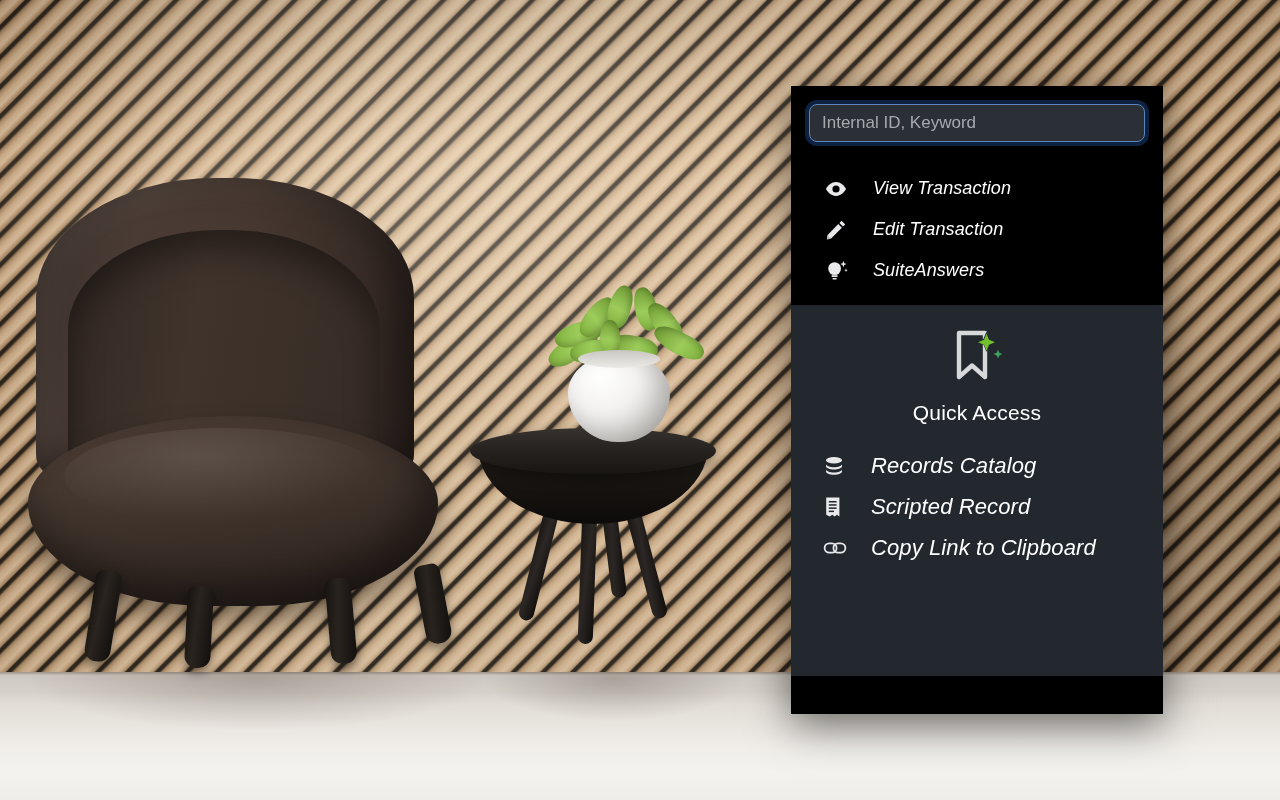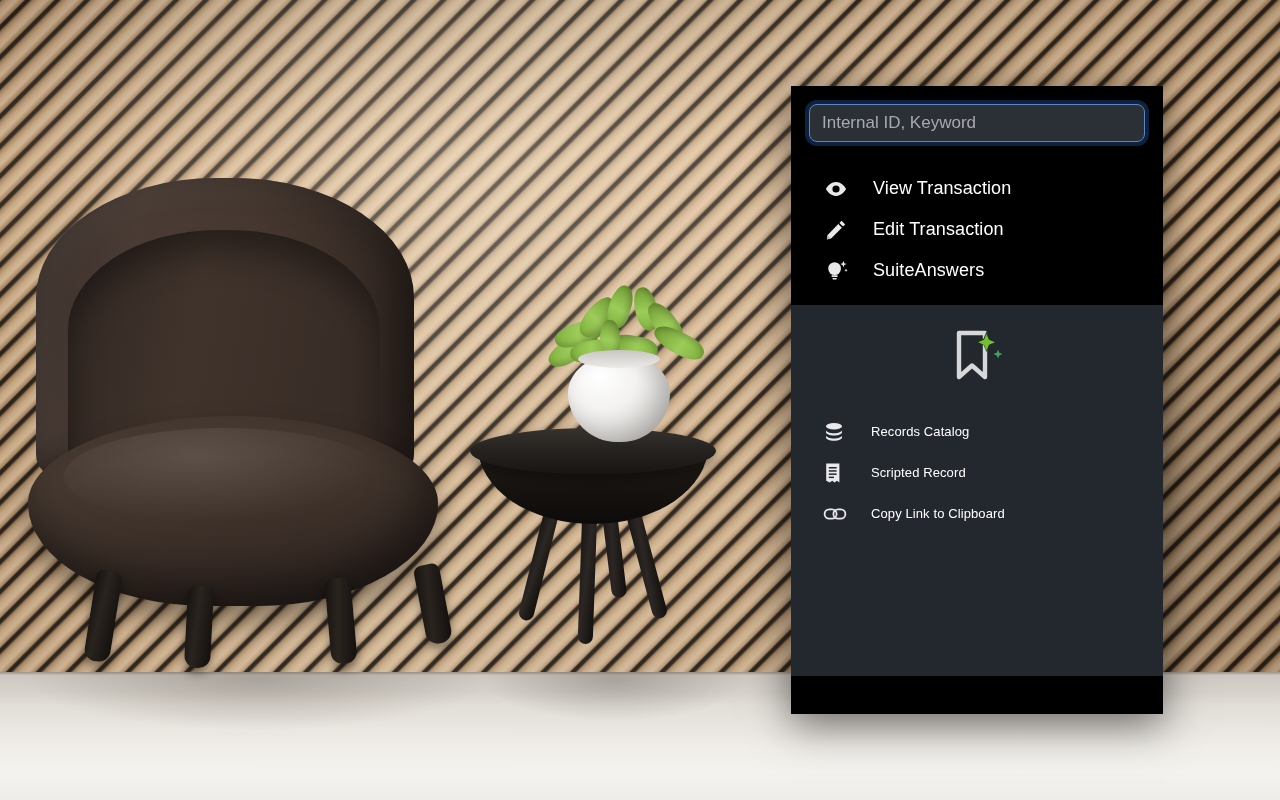--- a/index.html
+++ b/index.html
@@ -191,20 +191,21 @@
   .search-input::placeholder { color: #a7a9ad; }
 
   .menu-top { padding: 6px 0 14px 0; }
 
   .mi {
     display: flex;
     align-items: center;
     height: 41px;
     padding: 0 0 0 34px;
     cursor: default;
+    font-style: italic;
   }
   .mi-ico {
     width: 28px; height: 24px;
     display: flex; align-items: center; justify-content: flex-start;
     flex: 0 0 28px;
     color: #e9e9ec;
   }
   .mi-lbl {
     margin-left: 20px;
     color: #ffffff;
@@ -221,21 +222,21 @@
   .qa-brand { text-align: center; padding: 4px 0 10px 0; }
   .qa-logo { display: inline-block; width: 62px; height: 62px; }
   .qa-title {
     color: #ffffff;
     font-size: 21px;
     margin-top: 10px;
     letter-spacing: 0.2px;
   }
   .menu-bottom { padding-top: 10px; }
   .menu-bottom .mi { padding-left: 32px; }
-  .menu-bottom .mi-lbl { font-size: 13px; }
+  .menu-bottom .mi-lbl { font-size: 22px; }
 </style>
 </head>
 <body>
 
 <div id="stage">
 
   <div class="photo">
     <div class="wall"></div>
     <div class="wall-light"></div>
 
@@ -330,20 +331,21 @@
       <div class="qa-brand">
         <span class="qa-logo">
           <svg width="62" height="62" viewBox="0 0 62 62">
             <path d="M13 8h26v44L26 40.5 13 52V8z" fill="none" stroke="#d6d8da" stroke-width="4.4" stroke-linejoin="round"></path>
             <path d="M40.5 6.5l3.0 7.3 7.3 3.0-7.3 3.0-3.0 7.3-3.0-7.3-7.3-3.0 7.3-3.0z" fill="#23272e"></path>
             <path d="M40.5 8.8l2.5 6.0 6.0 2.5-6.0 2.5-2.5 6.0-2.5-6.0-6.0-2.5 6.0-2.5z" fill="#72c02c"></path>
             <path d="M52.0 23.0l1.7 4.1 4.1 1.7-4.1 1.7-1.7 4.1-1.7-4.1-4.1-1.7 4.1-1.7z" fill="#23272e"></path>
             <path d="M52.0 24.6l1.3 3.2 3.2 1.3-3.2 1.3-1.3 3.2-1.3-3.2-3.2-1.3 3.2-1.3z" fill="#3da35d"></path>
           </svg>
         </span>
+        <div class="qa-title">Quick Access</div>
       </div>
 
       <div class="menu-bottom">
 
         <div class="mi">
           <span class="mi-ico">
             <svg width="22" height="22" viewBox="0 0 22 22">
               <ellipse cx="11" cy="5.2" rx="8" ry="3.2" fill="#e9e9ec"></ellipse>
               <path d="M3 9.1c0 1.8 3.6 3.2 8 3.2s8-1.4 8-3.2v2.2c0 1.8-3.6 3.2-8 3.2s-8-1.4-8-3.2V9.1z" fill="#e9e9ec"></path>
               <path d="M3 14.3c0 1.8 3.6 3.2 8 3.2s8-1.4 8-3.2v2.2c0 1.8-3.6 3.2-8 3.2s-8-1.4-8-3.2v-2.2z" fill="#e9e9ec"></path>

